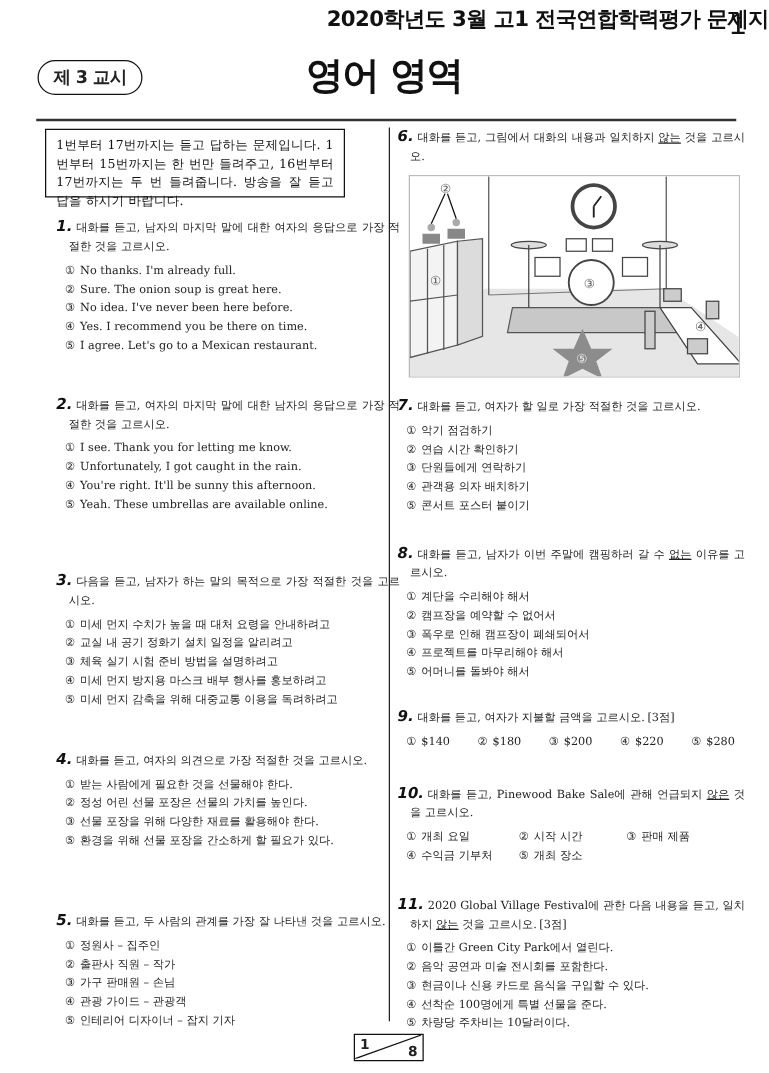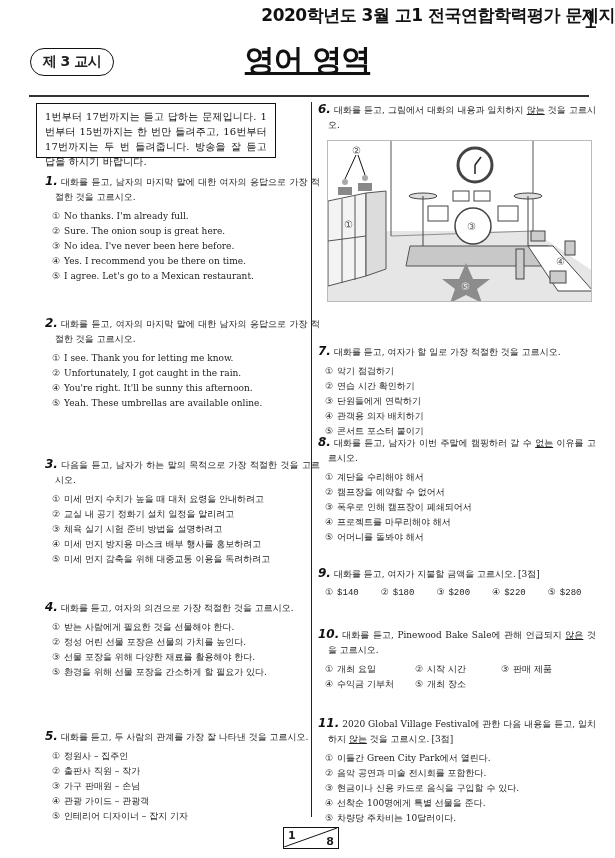--- a/index.html
+++ b/index.html
@@ -16,21 +16,21 @@
     font-family: "Liberation Sans", "DejaVu Sans", sans-serif; font-size: 24px; color: #111;
   }
   .session-badge {
     position: absolute; left: 30px; top: 48px; width: 84px; height: 28px;
     border: 1.5px solid #111; border-radius: 14px;
     font-family: "DejaVu Sans", sans-serif; font-weight: bold; font-size: 14px;
     display: flex; align-items: center; justify-content: center; letter-spacing: -0.5px;
   }
   .subject-title {
     position: absolute; left: 0; width: 615px; top: 40px; text-align: center;
-    font-family: "DejaVu Sans", sans-serif; font-weight: bold; font-size: 30px; letter-spacing: -1px; color: #111; text-decoration: underline;
+    font-family: "DejaVu Sans", sans-serif; font-weight: bold; font-size: 30px; letter-spacing: -1px; color: #111;
   }
   .top-rule { position: absolute; left: 29px; right: 26px; top: 95px; height: 2px; background: #333; }
   .col-divider { position: absolute; left: 311px; top: 102px; width: 1px; height: 715px; background: #222; }
 
   .notice {
     position: absolute; left: 36px; top: 103px; width: 240px; height: 55px;
     border: 1.5px solid #111; padding: 5px 8px;
     font-size: 10px; line-height: 15px; text-align: justify; letter-spacing: 0.2px; color: #111;
   }
 
@@ -41,21 +41,21 @@
   .q-num {
     font-family: "DejaVu Sans", sans-serif; font-weight: bold; font-style: italic;
     font-size: 12px; margin-right: 3px; color: #111;
   }
   .q-points { margin-left: 2px; }
   .u { text-decoration: underline; }
   .opts { margin-top: 4px; padding-left: 7px; }
   .opt { display: block; line-height: 15px; white-space: nowrap; }
   .opt-mark { margin-right: 4px; }
   .opt-row { display: flex; }
-  .opt-row .opt { margin-right: 22px; font-family: Liberation Mono, monospace; }
+  .opt-row .opt { margin-right: 22px; }
   .grid3 { display: grid; grid-template-columns: 90px 86px 90px; }
 
   .figure {
     position: absolute; left: 327px; top: 140px; width: 265px; height: 162px;
     border: 1px solid #bbb; background: #fafafa; overflow: hidden;
   }
   .footer-box {
     position: absolute; left: 283px; top: 827px; width: 56px; height: 22px;
     border: 1.5px solid #111;
     font-family: "DejaVu Sans", sans-serif; font-weight: bold; font-size: 11px;
@@ -192,21 +192,21 @@
       <text x="228" y="124" font-size="10" fill="#555">④</text>
     </g>
 
     <g>
       <polygon points="138,122 145,138 162,138 149,148 154,162 138,154 122,162 127,148 114,138 131,138" fill="#8c8c8c"></polygon>
       <text x="133" y="149" font-size="10" fill="#eee">⑤</text>
     </g>
   </svg>
 </div>
 
-<div class="q q-right" style="top:317px;margin-top:27px;">
+<div class="q q-right" style="top:317px;">
   <div class="q-stem"><span class="q-num">7.</span><span>대화를 듣고, 여자가 할 일로 가장 적절한 것을 고르시오.</span></div>
   <div class="opts">
     <span class="opt"><span class="opt-mark">①</span><span>악기 점검하기</span></span>
     <span class="opt"><span class="opt-mark">②</span><span>연습 시간 확인하기</span></span>
     <span class="opt"><span class="opt-mark">③</span><span>단원들에게 연락하기</span></span>
     <span class="opt"><span class="opt-mark">④</span><span>관객용 의자 배치하기</span></span>
     <span class="opt"><span class="opt-mark">⑤</span><span>콘서트 포스터 붙이기</span></span>
   </div>
 </div>
 

